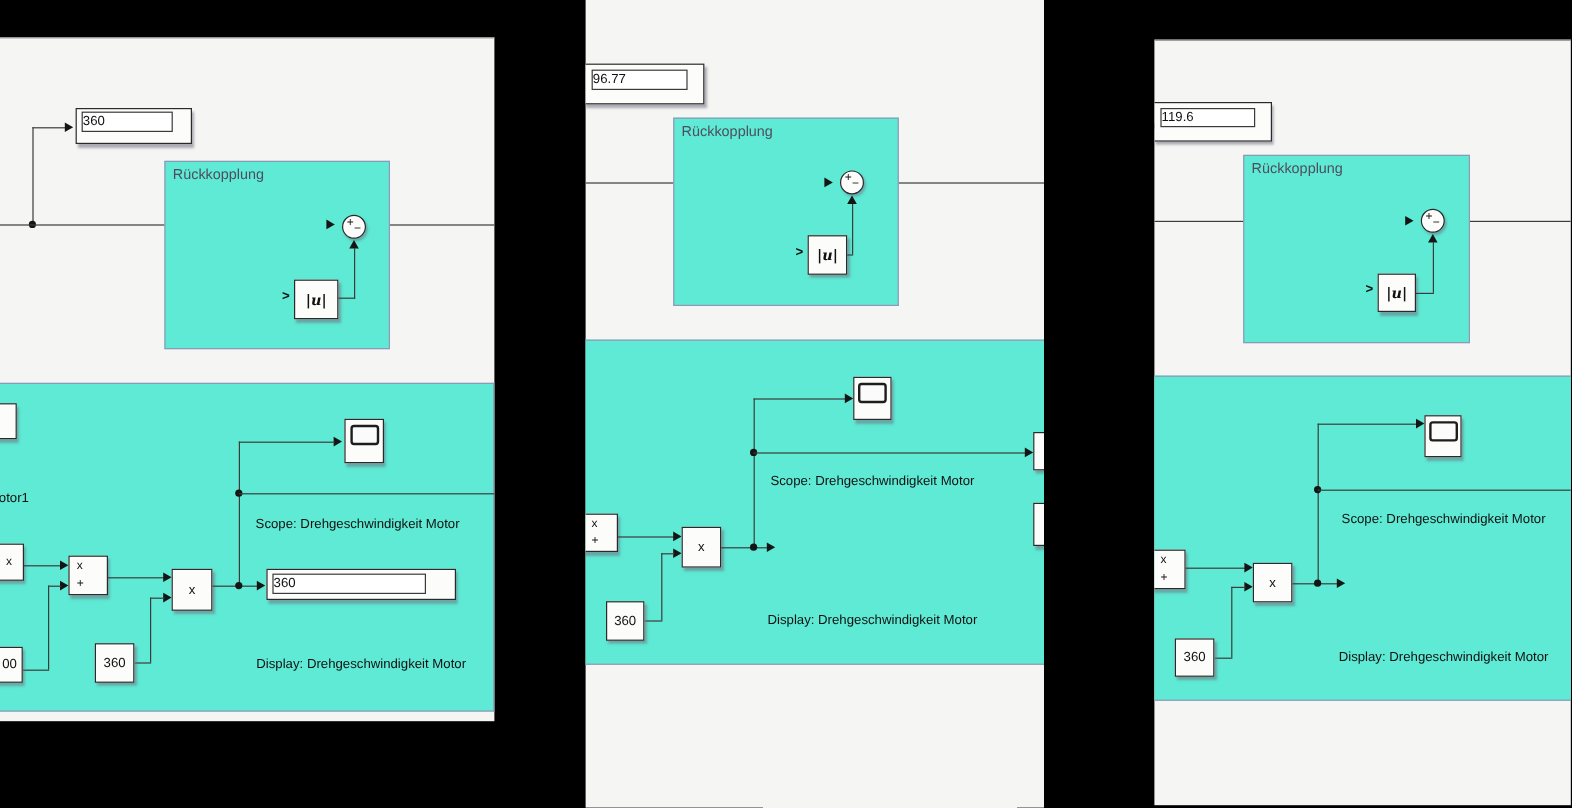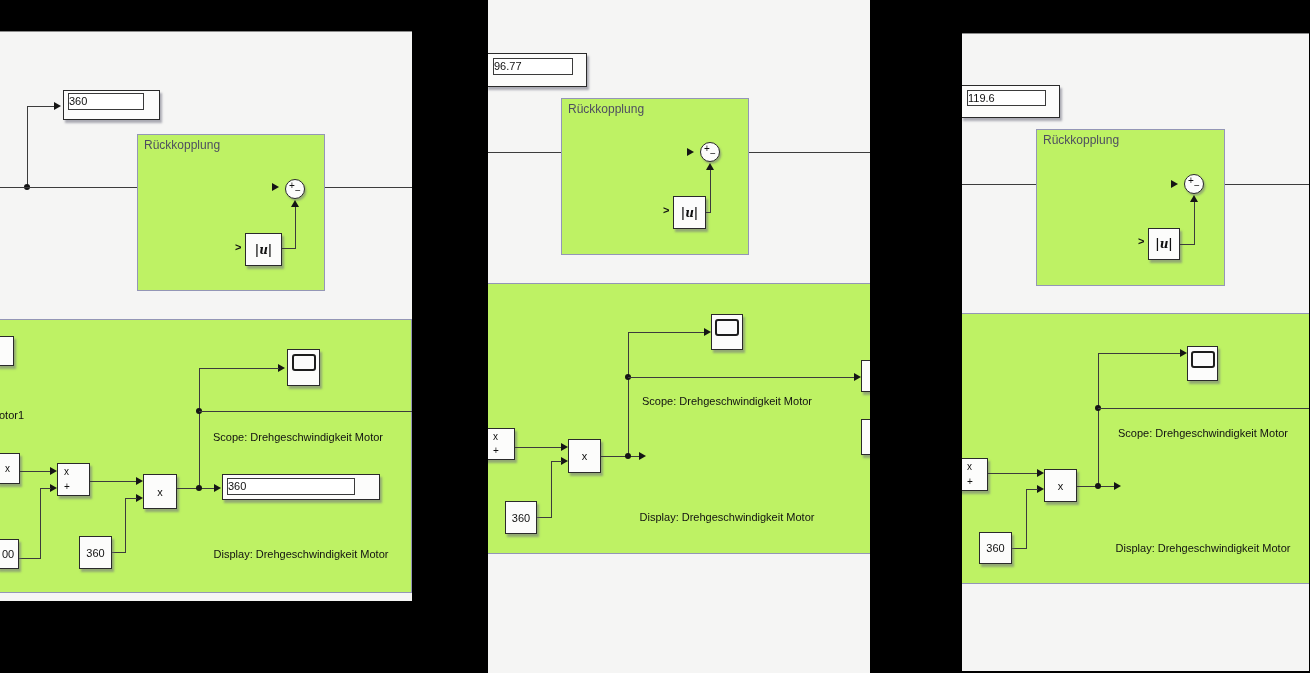--- a/index.html
+++ b/index.html
@@ -2,21 +2,21 @@
 <html><head>
 <meta charset="utf-8">
 <style>
   html,body{margin:0;padding:0;}
   body{
     width:1310px;height:673px;position:relative;overflow:hidden;
     background:#000;font-family:"Liberation Sans",sans-serif;color:#111;
   }
   .panel{position:absolute;background:#f5f5f4;overflow:hidden;}
   .panel.bordered{border-top:1px solid #8a8a8a;box-sizing:border-box;}
-  .region{position:absolute;background:#bef264;border:1px solid #9496b6;box-sizing:border-box;}
+  .region{position:absolute;background:#5eead4;border:1px solid #9496b6;box-sizing:border-box;}
   .region-title{position:absolute;left:6px;top:3px;font-size:12px;color:#4e4e60;white-space:nowrap;}
   .blk{position:absolute;background:#fcfcfb;border:1px solid #2a2a2a;box-shadow:2px 3px 2px rgba(110,110,125,.55);box-sizing:border-box;}
   .ctext{display:flex;align-items:center;justify-content:center;font-size:11px;}
   .wh{position:absolute;height:1px;background:#3c3c3c;}
   .wv{position:absolute;width:1px;background:#3c3c3c;}
   .ar{position:absolute;width:0;height:0;border-top:4px solid transparent;border-bottom:4px solid transparent;border-left:7px solid #151515;}
   .au{position:absolute;width:0;height:0;border-left:4px solid transparent;border-right:4px solid transparent;border-bottom:7px solid #151515;}
   .dot{position:absolute;width:6px;height:6px;border-radius:50%;background:#151515;}
   .sum{position:absolute;width:20px;height:20px;border-radius:50%;background:#fcfcfb;border:1px solid #2a2a2a;box-shadow:1.5px 2px 2px rgba(110,110,125,.5);box-sizing:border-box;}
   .sum .plus{position:absolute;left:3px;top:0px;font-size:10px;}

